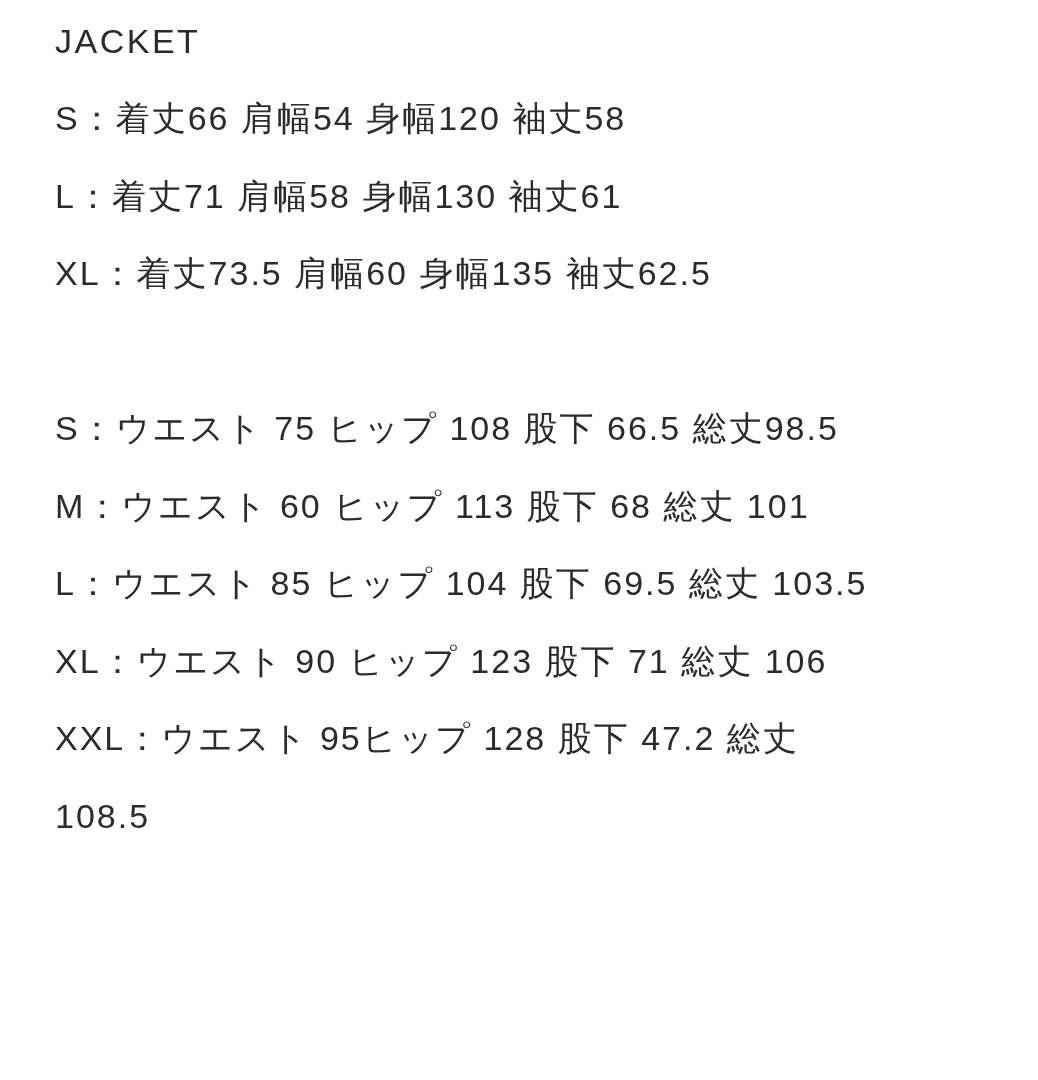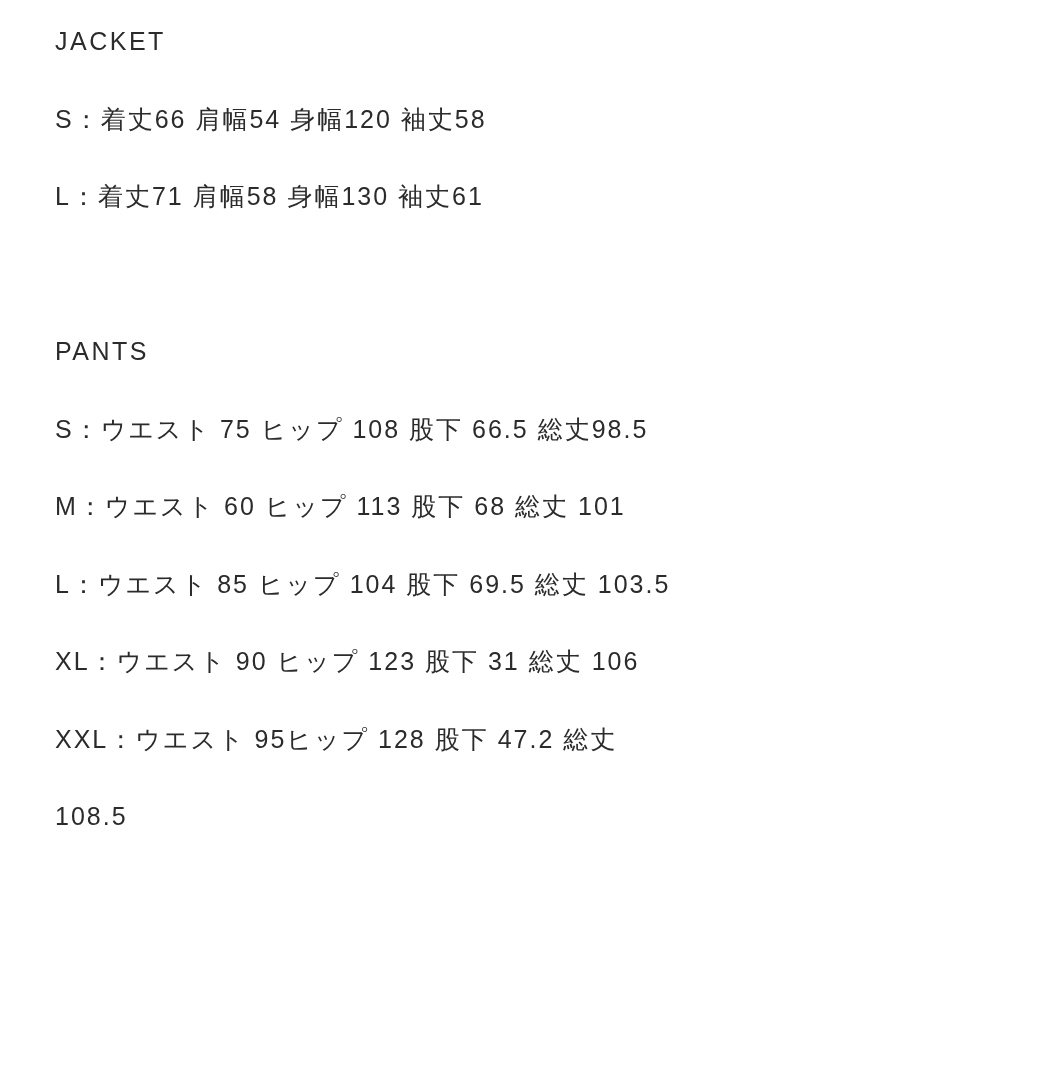--- a/index.html
+++ b/index.html
@@ -14,45 +14,45 @@
     box-sizing: border-box;
     width: 1038px;
     height: 1080px;
     padding: 3px 20px 0 55px;
   }
   .line {
     height: 77.5px;
     display: flex;
     align-items: center;
     font-family: "Liberation Sans", "DejaVu Sans", sans-serif;
-    font-size: 25px;
+    font-size: 34px;
     font-weight: 400;
     letter-spacing: 2px;
     color: var(--text-color, #2b2b2b);
     white-space: pre;
   }
   .line.title {
     letter-spacing: 2.5px;
   }
   .line.blank {
     
   }
 </style>
 </head>
 <body>
 
 <div class="sheet">
 
   <div class="line title">JACKET</div>
   <div class="line">S：着丈66 肩幅54 身幅120 袖丈58</div>
   <div class="line">L：着丈71 肩幅58 身幅130 袖丈61</div>
+  <div class="line">XL：着丈73.5 肩幅60 身幅135 袖丈62.5</div>
 
   <div class="line blank"></div>
 
-  <div class="line title">PANTS</div>
   <div class="line">S：ウエスト 75 ヒップ 108 股下 66.5 総丈98.5</div>
   <div class="line">M：ウエスト 60 ヒップ 113 股下 68 総丈 101</div>
   <div class="line">L：ウエスト 85 ヒップ 104 股下 69.5 総丈 103.5</div>
-  <div class="line">XL：ウエスト 90 ヒップ 123 股下 31 総丈 106</div>
+  <div class="line">XL：ウエスト 90 ヒップ 123 股下 71 総丈 106</div>
   <div class="line">XXL：ウエスト 95ヒップ 128 股下 47.2 総丈</div>
   <div class="line">108.5</div>
 
 </div>
 
 </body></html>

